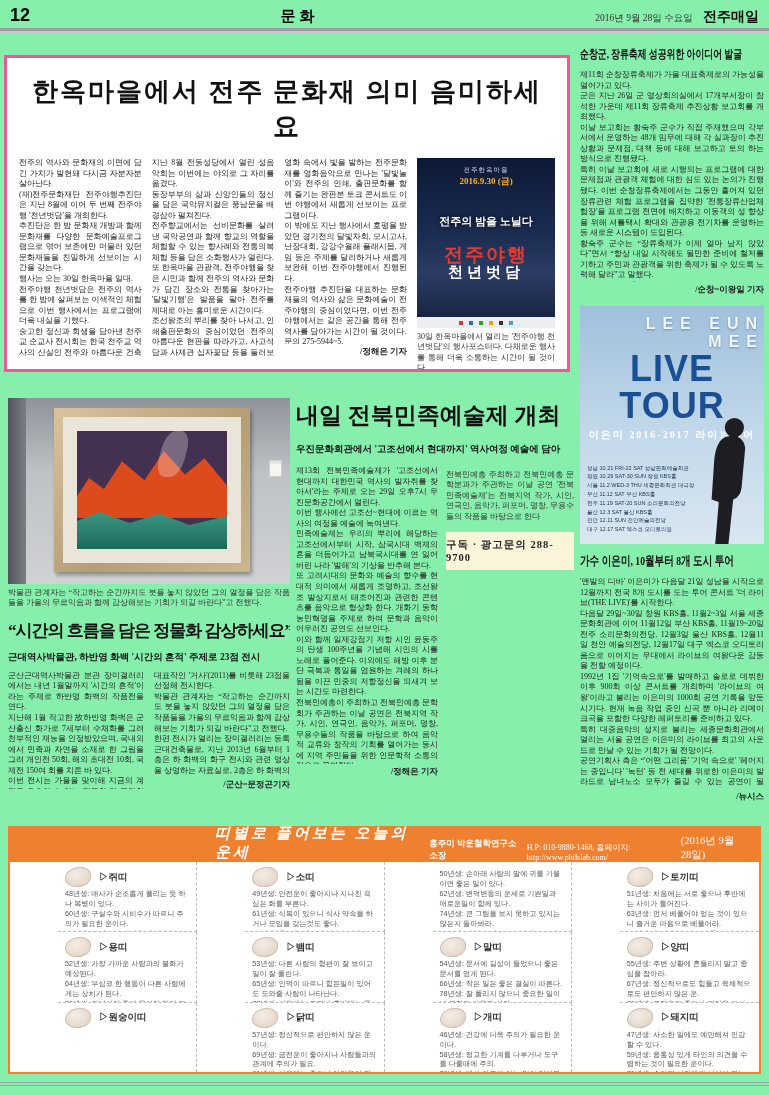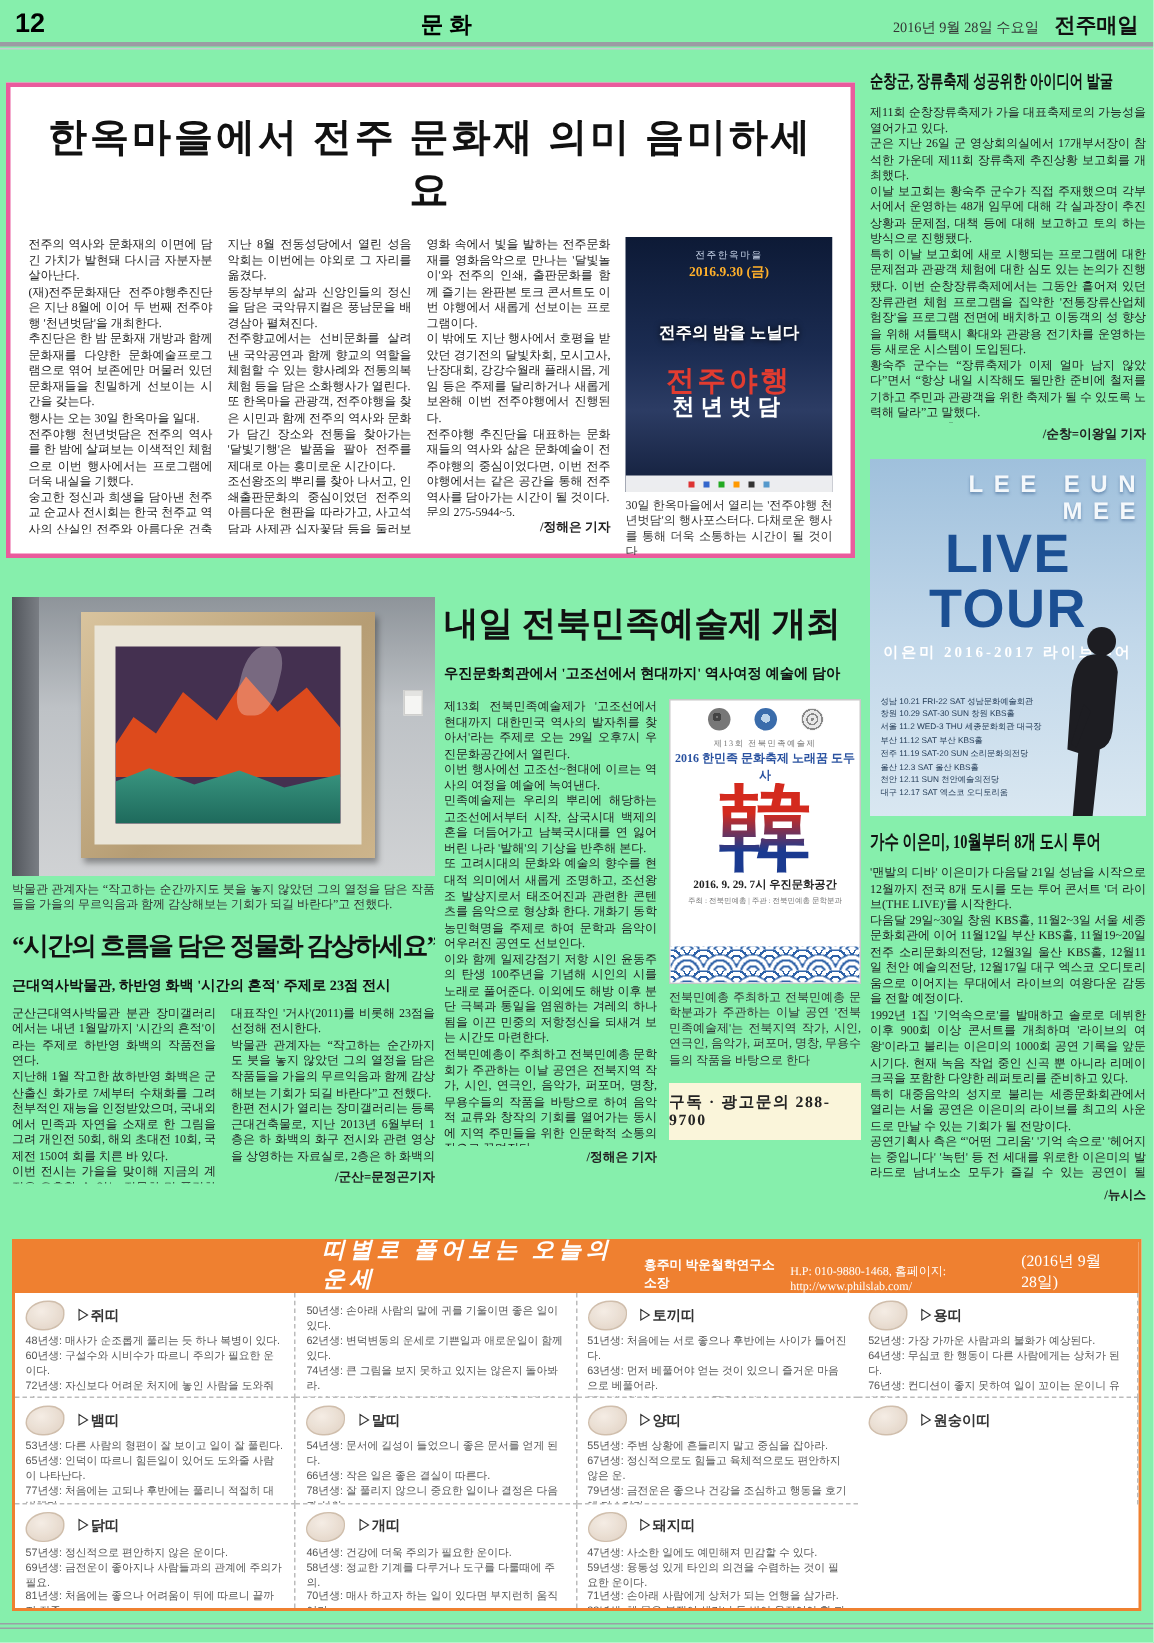--- a/index.html
+++ b/index.html
@@ -117,21 +117,21 @@
   .cond { transform:scaleX(.74); transform-origin:0 50%; width:135%; white-space:nowrap; }
 
   
   .horo { position:absolute; left:8px; top:826px; width:753px; height:248px; border:2px solid #ef8030; background:#fff; }
   .horo-bar { height:34px; background:#ef8030; color:#fff; display:flex; align-items:flex-end; }
   .horo-title { margin-left:205px; font-size:15px; font-weight:bold; letter-spacing:3px; font-style:italic; }
   .horo-src { margin-left:20px; font-size:8.5px; font-weight:bold; }
   .horo-contact { margin-left:10px; font-size:8px; }
   .horo-date { margin-left:auto; margin-right:12px; font-size:10.5px; }
   .horo-grid { display:grid; grid-template-columns:repeat(4,1fr); height:210px; }
-  .horo-cell { padding:5px 7px 17px; border-right:1px dashed #bbb; border-bottom:1px dashed #bbb; overflow:hidden; }
+  .horo-cell { padding:5px 7px 17px; border-right:1px dashed #bbb; border-bottom:1px dashed #bbb; overflow:hidden;margin-left:48px; }
   .horo-cell.lastcol { border-right:none; }
   .horo-cell.lastrow { border-bottom:none; }
   .hc-head { display:flex; align-items:center; gap:8px; }
   .animal-icon { display:block; width:26px; height:20px; flex:none;
                  background:radial-gradient(ellipse at 40% 35%,#f4ebe2,#ddcdbd); border:1px solid #cbb8a4;
                  border-radius:60% 40% 55% 45%; opacity:.9; }
   .hc-name { font-size:9.5px; font-weight:bold; color:#333; font-family:"Liberation Sans",sans-serif; }
   .hc-lines { margin-top:2px; font-size:7.2px; line-height:1.38; color:#555; white-space:pre-line;
               font-family:"Liberation Sans",sans-serif; }
 </style>
@@ -239,33 +239,20 @@
         <div class="body-text">제13회 전북민족예술제가 '고조선에서 현대까지 대한민국 역사의 발자취를 찾아서'라는 주제로 오는 29일 오후7시 우진문화공간에서 열린다.
 이번 행사에선 고조선~현대에 이르는 역사의 여정을 예술에 녹여낸다.
 민족예술제는 우리의 뿌리에 해당하는 고조선에서부터 시작, 삼국시대 백제의 혼을 더듬어가고 남북국시대를 연 잃어버린 나라 '발해'의 기상을 반추해 본다.
 또 고려시대의 문화와 예술의 향수를 현대적 의미에서 새롭게 조명하고, 조선왕조 발상지로서 태조어진과 관련한 콘텐츠를 음악으로 형상화 한다. 개화기 동학농민혁명을 주제로 하여 문학과 음악이 어우러진 공연도 선보인다.
 이와 함께 일제강점기 저항 시인 윤동주의 탄생 100주년을 기념해 시인의 시를 노래로 풀어준다. 이외에도 해방 이후 분단 극복과 통일을 염원하는 겨레의 하나됨을 이끈 민중의 저항정신을 되새겨 보는 시간도 마련한다.
 전북민예총이 주최하고 전북민예총 문학회가 주관하는 이날 공연은 전북지역 작가, 시인, 연극인, 음악가, 퍼포머, 명창, 무용수들의 작품을 바탕으로 하여 음악적 교류와 창작의 기회를 열어가는 동시에 지역 주민들을 위한 인문학적 소통의 장으로 꾸며진다.
 문의 010-9354-7708.</div>
         <div class="byline">/정해은 기자</div>
       </div>
       <div class="fest-side">
-        <div class="poster-han">
-          <div class="ph-emblems">
-              <i class="ph-e1"></i>
-              <i class="ph-e2"></i>
-              <i class="ph-e3"></i>
-            </div>
-          <div class="ph-top">제13회 전북민족예술제</div>
-          <div class="ph-fest">2016 한민족 문화축제 노래꿈 도두사</div>
-          <div class="ph-hanja">韓</div>
-          <div class="ph-date">2016. 9. 29. 7시 우진문화공간</div>
-          <div class="ph-org">주최 : 전북민예총  |  주관 : 전북민예총 문학분과</div>
-          <div class="ph-wave"></div>
-        </div>
         <div class="img-caption">전북민예총 주최하고 전북민예총 문학분과가 주관하는 이날 공연 '전북민족예술제'는 전북지역 작가, 시인, 연극인, 음악가, 퍼포머, 명창, 무용수들의 작품을 바탕으로 한다</div>
         <div class="ad-box">
           <span>구독 · 광고문의  288-9700</span>
         </div>
       </div>
     </div>
   </section>
 
   <aside class="rail">
     <h2 class="rail-h1 cond">순창군, 장류축제 성공위한 아이디어 발굴</h2>
@@ -319,20 +306,30 @@
         <div class="hc-head">
             <span class="animal-icon"></span>
           <span class="hc-name">▷쥐띠</span>
           </div>
         <div class="hc-lines">48년생: 매사가 순조롭게 풀리는 듯 하나 복병이 있다.
 60년생: 구설수와 시비수가 따르니 주의가 필요한 운이다.
 72년생: 자신보다 어려운 처지에 놓인 사람을 도와줘라.
 84년생: 하고자 하는 일에 행운이 따른다.</div>
       </div>
       <div class="horo-cell">
+        <div class="hc-head">
+            <span class="animal-icon"></span>
+          <span class="hc-name">▷소띠</span>
+          </div>
+        <div class="hc-lines">49년생: 안전운이 좋아지나 지나친 욕심은 화를 부른다.
+61년생: 식복이 있으니 식사 약속을 하거나 모임을 갖는것도 좋다.
+73년생: 중요한 일이나 약속은 다음으로 미루는것이 좋겠다.
+85년생: 평소에 어려워 하던 사람에게 도움을 요청해라.</div>
+      </div>
+      <div class="horo-cell">
         <div class="hc-lines">50년생: 손아래 사람의 말에 귀를 기울이면 좋은 일이 있다.
 62년생: 변덕변동의 운세로 기쁜일과 애로운일이 함께 있다.
 74년생: 큰 그림을 보지 못하고 있지는 않은지 돌아봐라.
 86년생: 어설픈 낯섦으로 인해 스트레스 받을뻔한 일이 발생.</div>
       </div>
       <div class="horo-cell lastcol">
         <div class="hc-head">
             <span class="animal-icon"></span>
           <span class="hc-name">▷토끼띠</span>
           </div>

